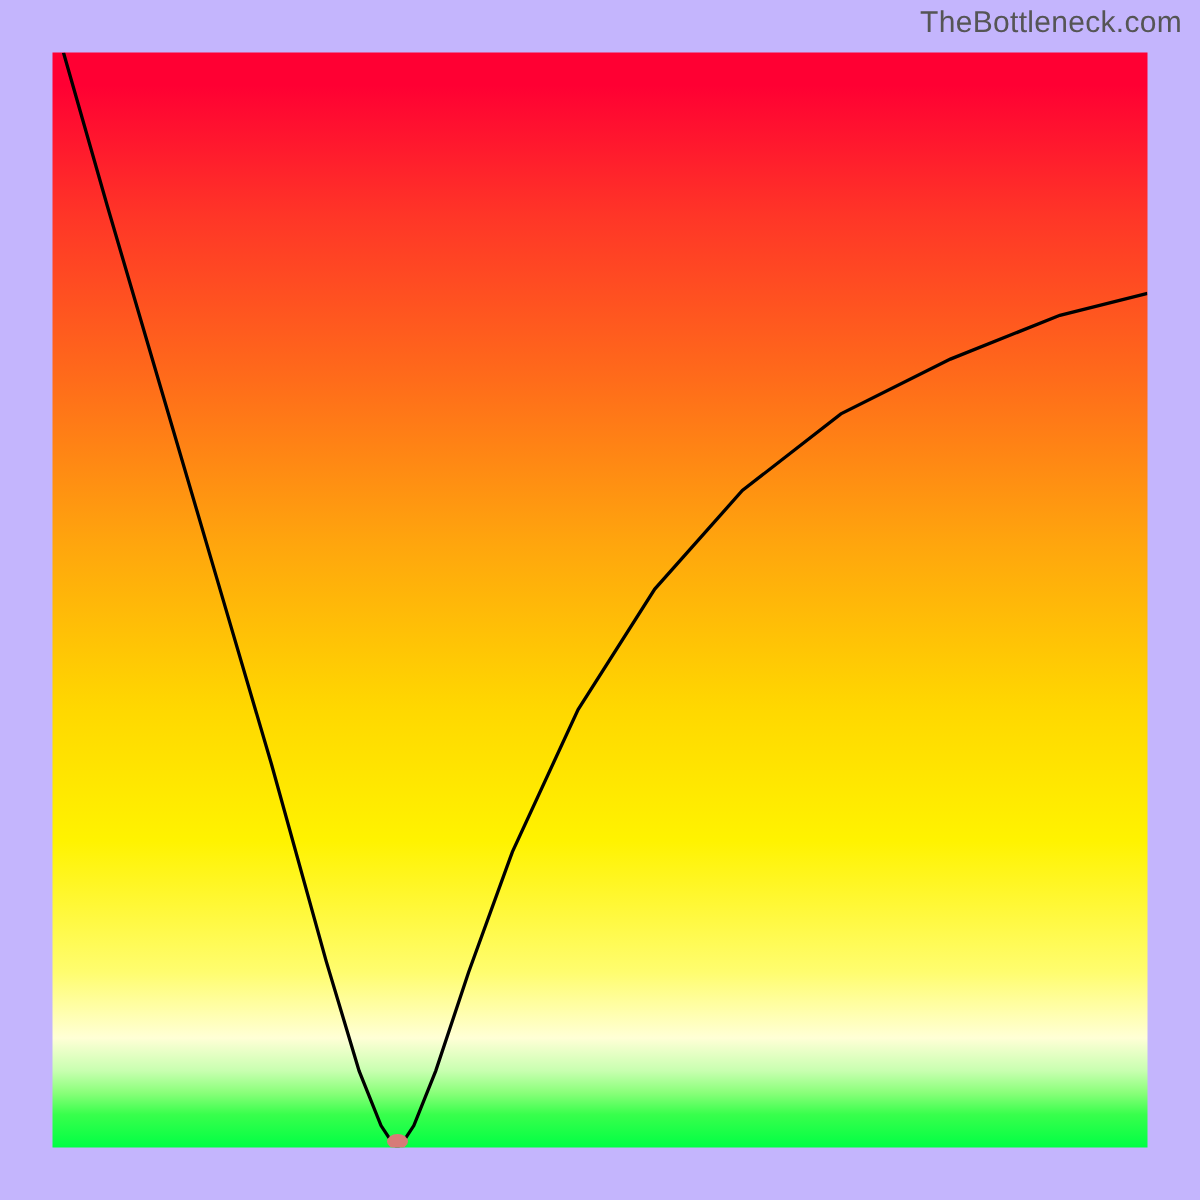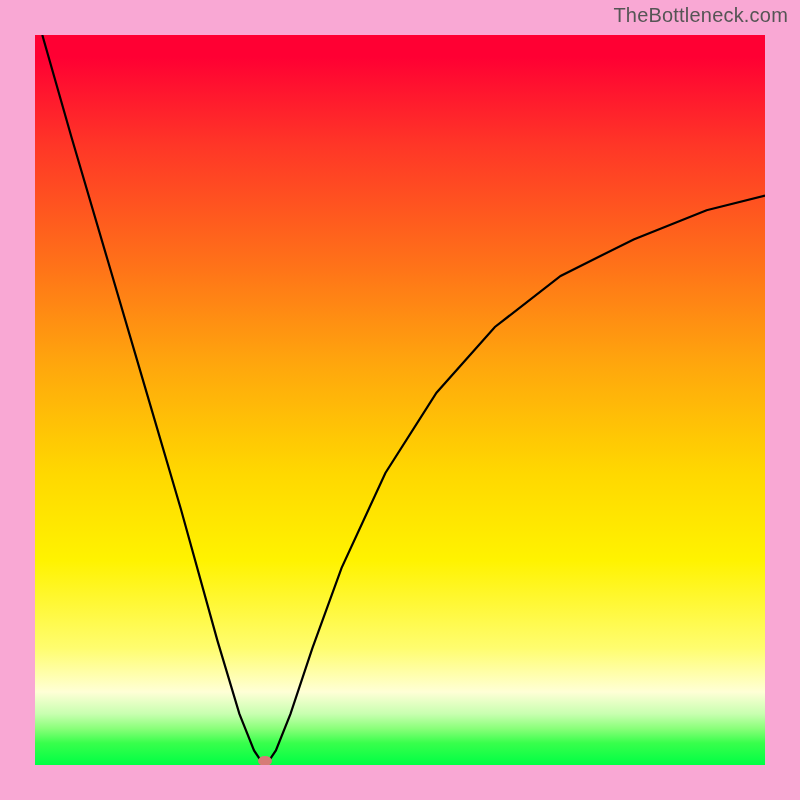--- a/index.html
+++ b/index.html
@@ -10,21 +10,21 @@
     background: #000;
     font-family: Arial, Helvetica, sans-serif;
     overflow: hidden;
   }
   .frame {
     position: absolute;
     top: 0;
     left: 0;
     width: 800px;
     height: 800px;
-    background: #f9a8d4;
+    background: #c4b5fd;
   }
   .watermark {
     position: absolute;
     top: 4px;
     right: 12px;
     color: #555;
     font-size: 20px;
     font-weight: 500;
     letter-spacing: 0.2px;
     user-select: none;

